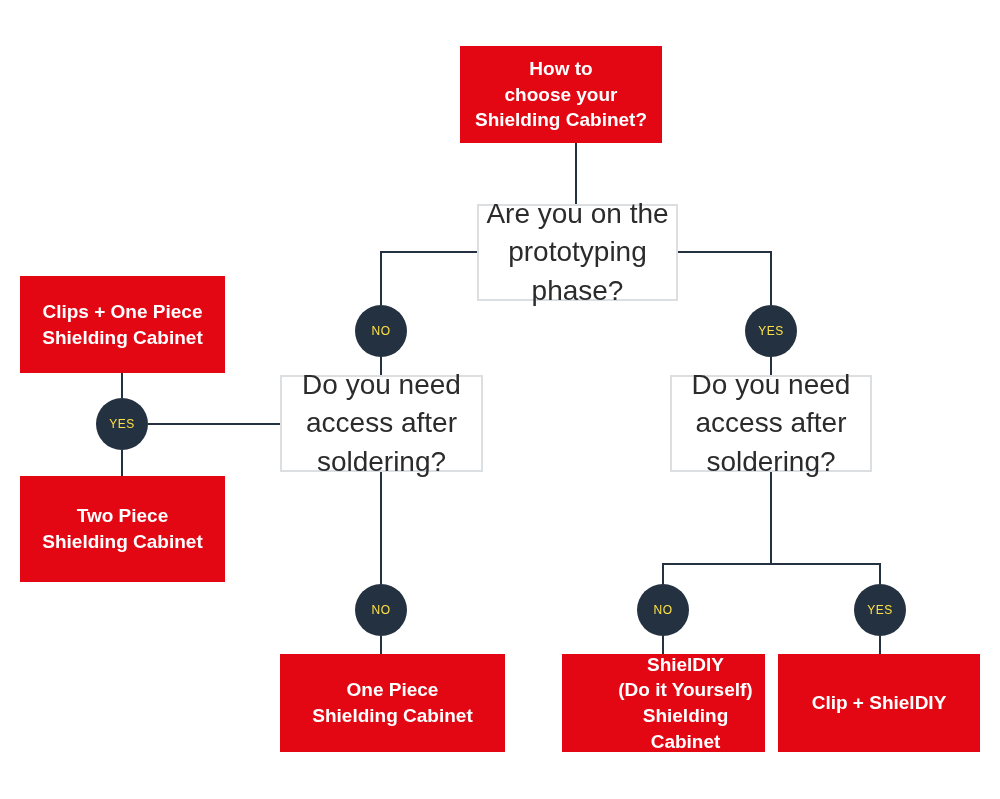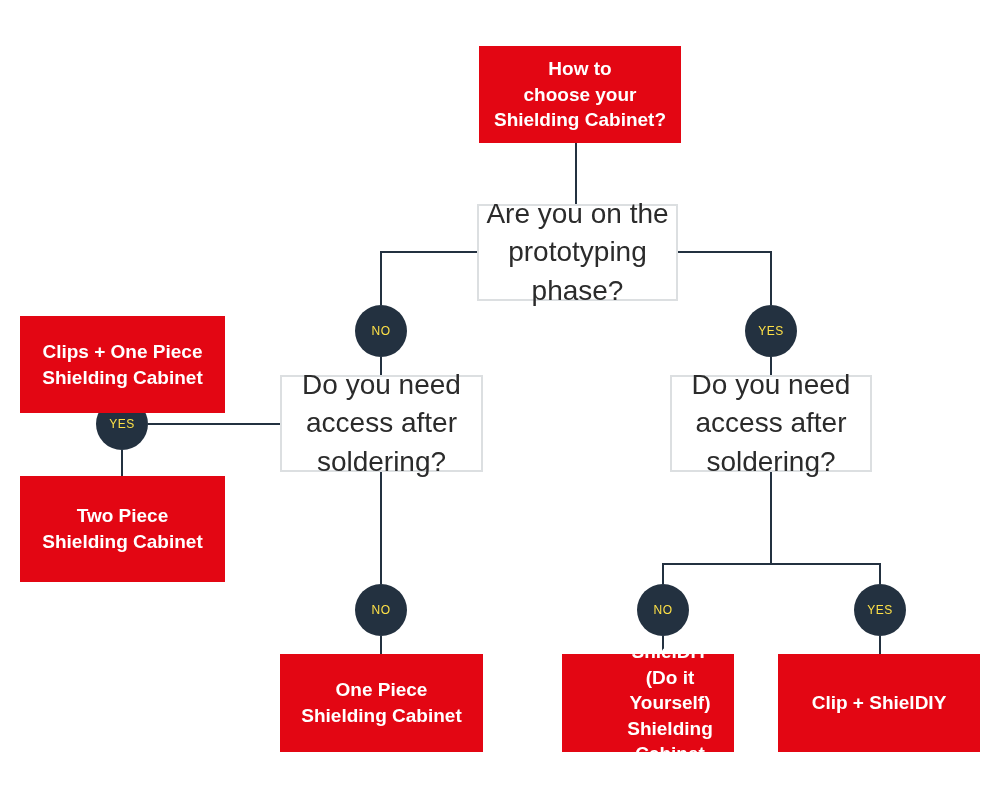--- a/index.html
+++ b/index.html
@@ -64,45 +64,45 @@
   <div class="line h" style="left:148px;top:423px;width:132px;"></div>
   <div class="line v" style="left:380px;top:472px;height:112px;"></div>
   <div class="line v" style="left:380px;top:636px;height:18px;"></div>
   <div class="line v" style="left:770px;top:472px;height:93px;"></div>
   <div class="line h" style="left:662px;top:563px;width:219px;"></div>
   <div class="line v" style="left:662px;top:563px;height:21px;"></div>
   <div class="line v" style="left:879px;top:563px;height:21px;"></div>
   <div class="line v" style="left:662px;top:636px;height:18px;"></div>
   <div class="line v" style="left:879px;top:636px;height:18px;"></div>
 
-  <div class="node box-red" style="left:479px;top:46px;width:202px;height:97px;">How to
+  <div class="node box-red" style="left:460px;top:46px;width:202px;height:97px;">How to
 choose your
 Shielding Cabinet?</div>
 
   <div class="node box-q" style="left:477px;top:204px;width:201px;height:97px;">Are you on the
 prototyping
 phase?</div>
   <div class="node box-q" style="left:280px;top:375px;width:203px;height:97px;">Do you need
 access after
 soldering?</div>
   <div class="node box-q" style="left:670px;top:375px;width:202px;height:97px;">Do you need
 access after
 soldering?</div>
 
   <div class="circle" style="left:355px;top:305px;">NO</div>
   <div class="circle" style="left:745px;top:305px;">YES</div>
   <div class="circle" style="left:96px;top:398px;">YES</div>
   <div class="circle" style="left:355px;top:584px;">NO</div>
   <div class="circle" style="left:637px;top:584px;">NO</div>
   <div class="circle" style="left:854px;top:584px;">YES</div>
 
-  <div class="node box-red" style="left:20px;top:276px;width:205px;height:97px;margin-top:40px;">Clips + One Piece
+  <div class="node box-red" style="left:20px;top:276px;width:205px;height:97px;">Clips + One Piece
 Shielding Cabinet</div>
   <div class="node box-red" style="left:20px;top:476px;width:205px;height:106px;">Two Piece
 Shielding Cabinet</div>
-  <div class="node box-red" style="left:280px;top:654px;width:203px;height:98px;">One Piece
+  <div class="node box-red" style="left:280px;top:654px;width:225px;height:98px;">One Piece
 Shielding Cabinet</div>
-  <div class="node box-red" style="left:562px;top:654px;width:172px;height:98px;padding-left:44px;">ShielDIY
+  <div class="node box-red" style="left:562px;top:654px;width:203px;height:98px;padding-left:44px;">ShielDIY
 (Do it Yourself)
 Shielding Cabinet</div>
   <div class="node box-red" style="left:778px;top:654px;width:202px;height:98px;">Clip + ShielDIY</div>
 
 </div>
 
 </body></html>

